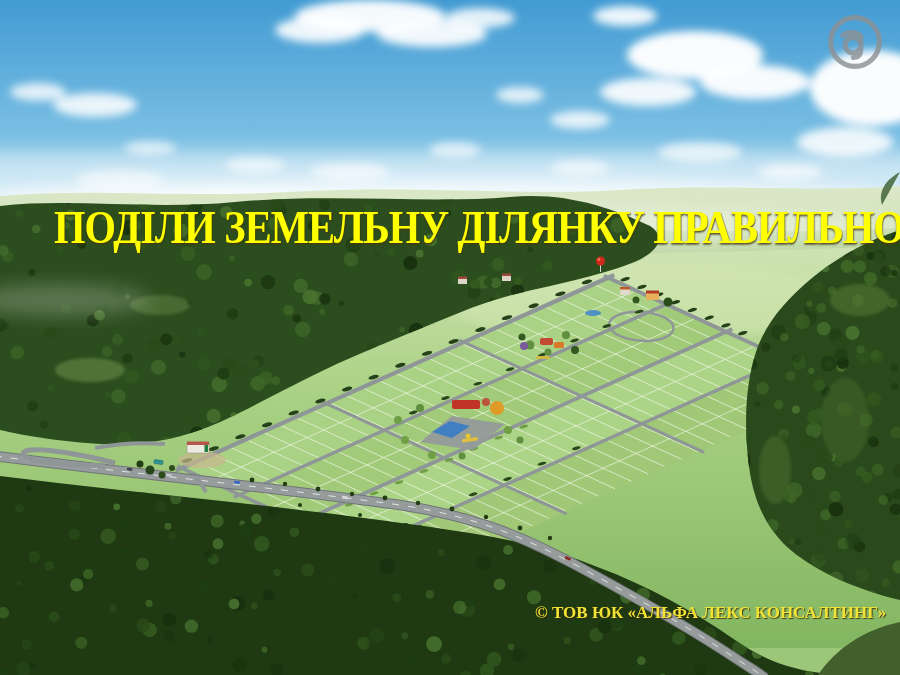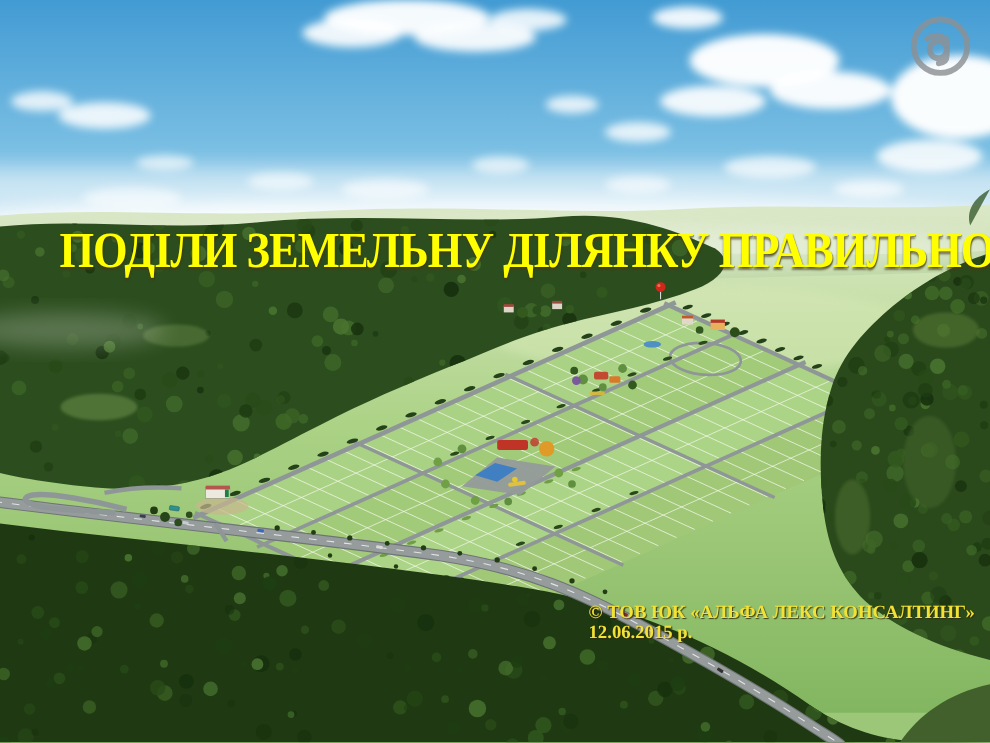--- a/index.html
+++ b/index.html
@@ -10,21 +10,21 @@
   }
   .slide svg.scene{position:absolute;left:0;top:0;width:900px;height:675px;display:block;}
   .title{
     position:absolute;left:0;top:201px;width:900px;text-align:center;
     font-size:46px;font-weight:bold;white-space:nowrap;letter-spacing:-1px;
     color:var(--title_text,#ffff00);
     transform:scaleX(0.88);transform-origin:center;
     text-shadow:0 2px 2px rgba(70,60,20,.65), 1px 1px 1px rgba(60,50,10,.5);
   }
   .copyright{
-    position:absolute;left:535px;top:548px;
+    position:absolute;left:535px;top:604px;
     font-size:17px;font-weight:bold;line-height:17.5px;white-space:nowrap;
     color:var(--copyright_text,#f3e236);
     text-shadow:1px 1px 1px rgba(50,40,5,.85);
   }
   .logo{position:absolute;left:826px;top:13px;width:58px;height:58px;opacity:.82;}
   .logo svg{width:100%;height:100%;display:block;}
 </style>
 </head>
 <body>
 
@@ -827,21 +827,20 @@
       <rect x="342" y="496" width="6" height="2.8" rx=".8" fill="#d8d8d8" transform="rotate(10 345 497)"></rect>
       <rect x="565" y="557" width="6" height="2.8" rx=".8" fill="#8a2820" transform="rotate(22 568 558)"></rect>
       <rect x="652" y="608" width="6" height="2.8" rx=".8" fill="#303030" transform="rotate(33 655 609)"></rect>
     </g>
   </svg>
 
   <div class="title">ПОДІЛИ ЗЕМЕЛЬНУ ДІЛЯНКУ ПРАВИЛЬНО!</div>
 
   <div class="copyright">
     <div>© ТОВ ЮК «АЛЬФА ЛЕКС КОНСАЛТИНГ»</div>
-    <div>12.06.2015 р.</div>
   </div>
 
   <div class="logo">
     <svg viewBox="0 0 56 56">
       <circle cx="28" cy="28" r="23.5" fill="none" style="stroke:var(--logo_gray,#8d9194)" stroke-width="5"></circle>
       <circle cx="26" cy="31" r="7.5" fill="none" style="stroke:var(--logo_gray,#8d9194)" stroke-width="5"></circle>
       <path d="M16.5,21.5 Q25,15.5 33.5,22.5 L33.5,36 Q33.5,42.5 26.5,43" fill="none" style="stroke:var(--logo_gray,#8d9194)" stroke-width="5" stroke-linecap="round"></path>
     </svg>
   </div>
 

